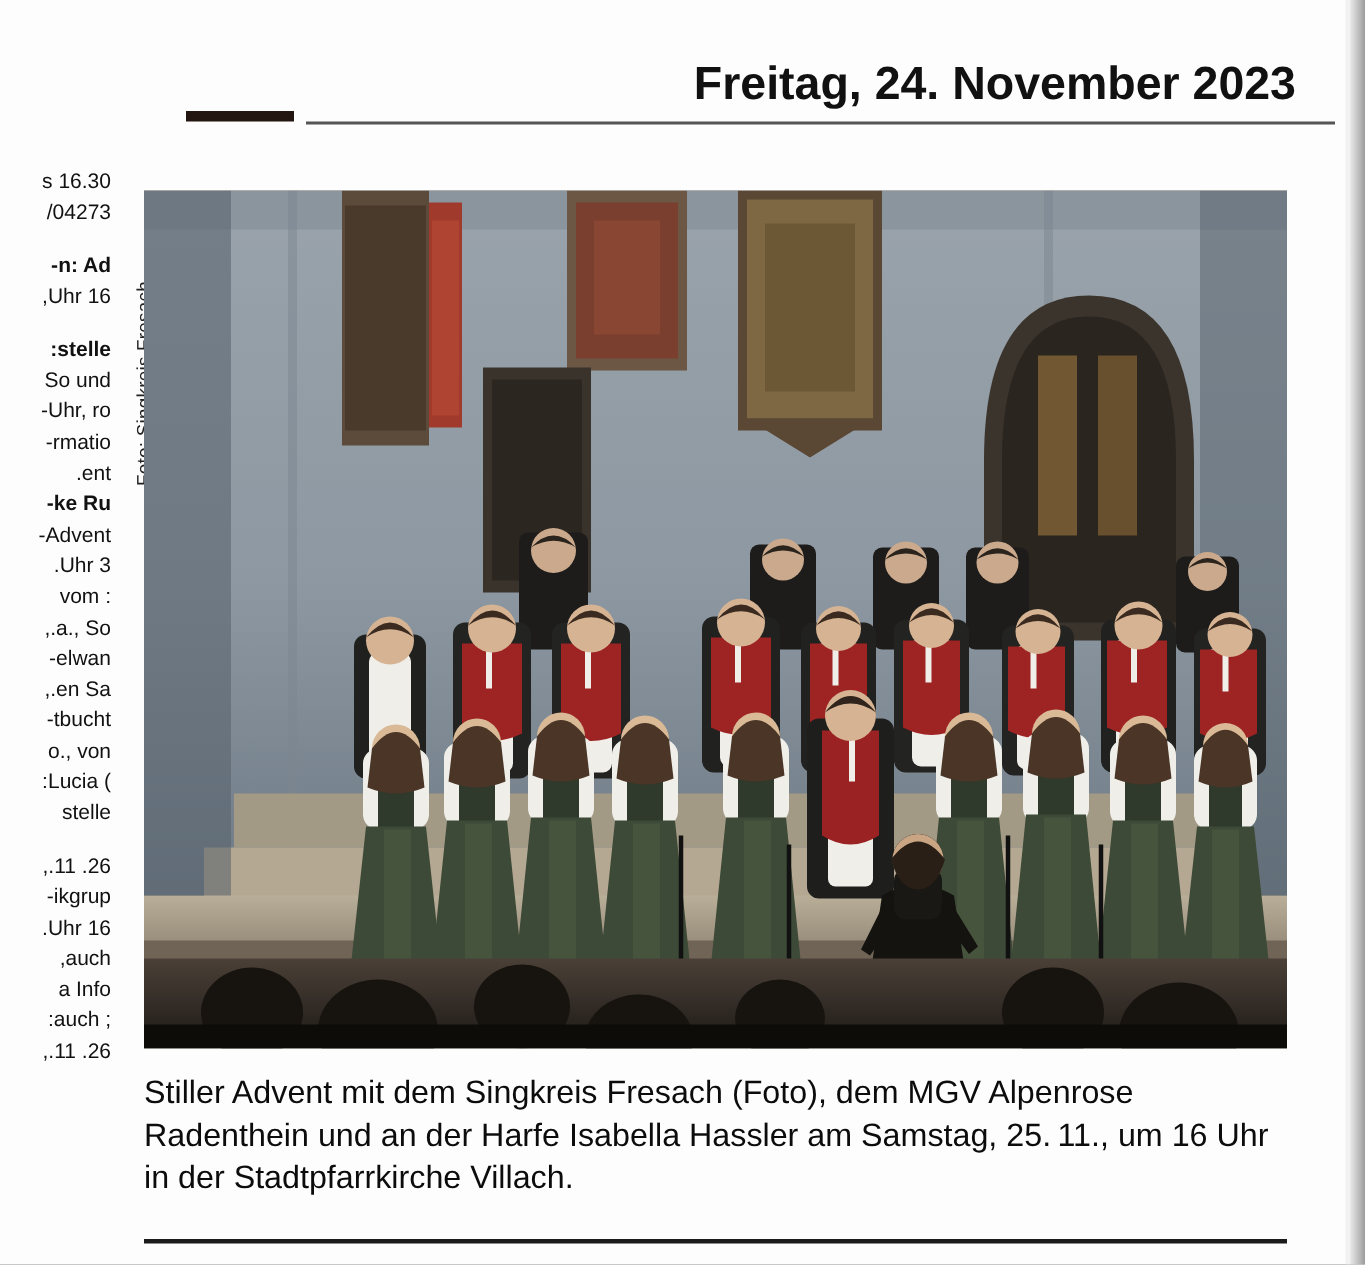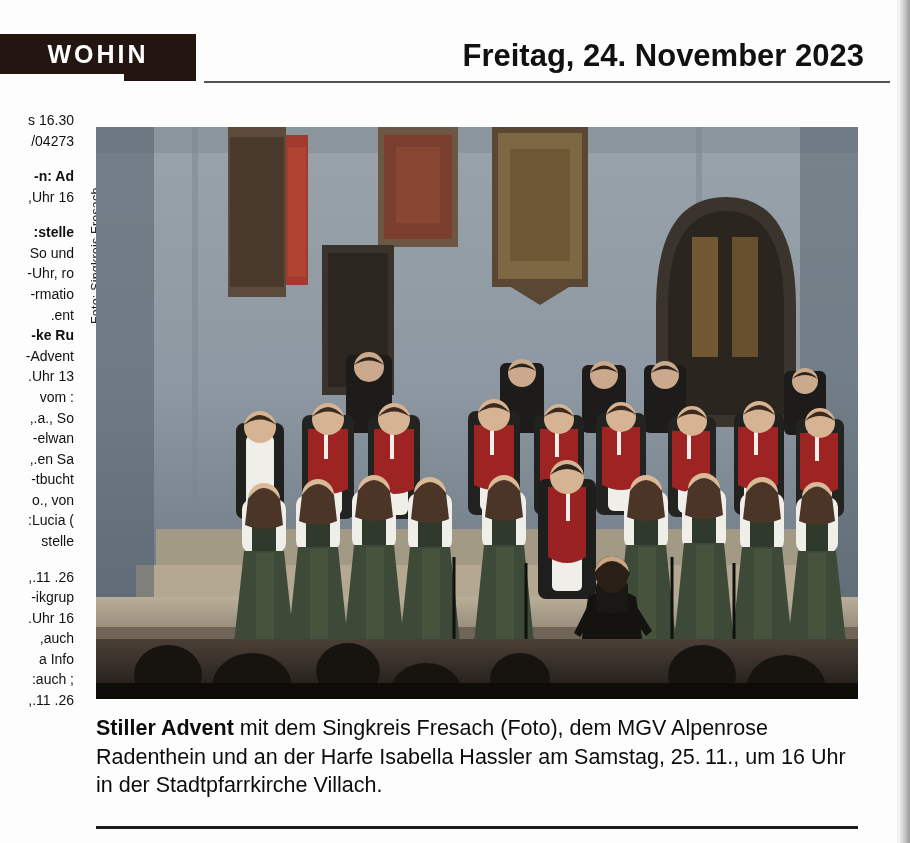--- a/index.html
+++ b/index.html
@@ -149,58 +149,55 @@
   .caption {
     position: absolute;
     left: 96px;
     top: 714px;
     width: 766px;
     font-size: 21.5px;
     line-height: 1.33;
     color: #0c0c0c;
     font-family: "Liberation Sans", sans-serif;
   }
-  .caption b { font-weight: bold; text-align: right; }
+  .caption b { font-weight: normal; text-align: right; }
 
   .bottom-rule {
     position: absolute;
     left: 96px;
     top: 826px;
     width: 762px;
     height: 3px;
     background: #1b1b1b;
   }
 </style>
 </head>
 <body>
 
 <div class="page">
 
   <div class="masthead">
-    <div class="section-tag">
-      <span>WOHIN</span>
-    </div>
     <div class="section-tag-notch"></div>
     <div class="masthead-date">Freitag, 24. November 2023</div>
     <div class="masthead-rule"></div>
   </div>
 
   <div class="left-col">
     <p>s 16.30</p>
     <p>04273/</p>
     <p class="gap"><b>n: Ad-</b></p>
     <p>16 Uhr,</p>
     <p class="gap"><b>stelle:</b></p>
     <p>So und</p>
     <p>Uhr, ro-</p>
     <p>rmatio-</p>
     <p>ent.</p>
     <p><b>ke Ru-</b></p>
     <p>Advent-</p>
-    <p>13 Uhr.</p>
+    <p>3 Uhr.</p>
     <p>:  vom</p>
     <p>a., So.,</p>
     <p>elwan-</p>
     <p>en Sa.,</p>
     <p>tbucht-</p>
     <p>o., von</p>
     <p>) Lucia:</p>
     <p>stelle</p>
     <p class="gap">26. 11.,</p>
     <p>ikgrup-</p>

